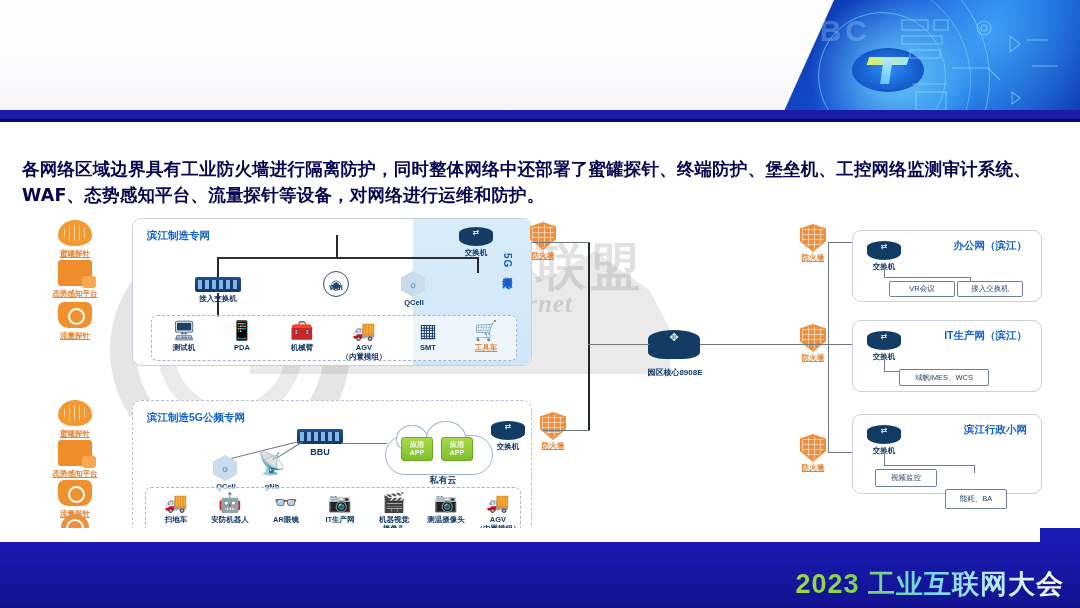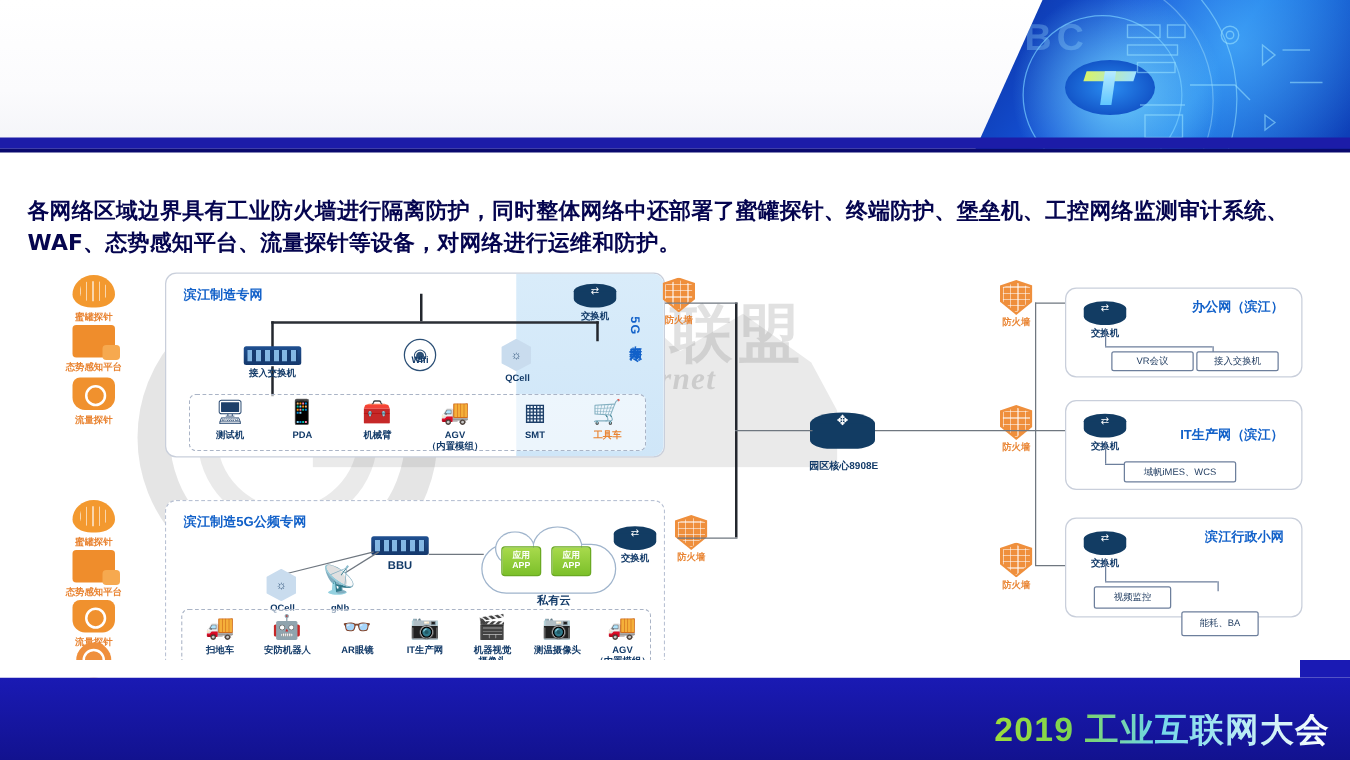--- a/index.html
+++ b/index.html
@@ -121,21 +121,21 @@
 
   .p-net1 { left:92px; top:6px; width:400px; height:148px; }
   .p-net2 { left:92px; top:188px; width:400px; height:140px; }
   .p-office { left:812px; top:18px; width:190px; height:72px; }
   .p-it     { left:812px; top:108px; width:190px; height:72px; }
   .p-admin  { left:812px; top:202px; width:190px; height:80px; }
 
   
   .lbl { position:absolute; font-size:7.5px; color:#2a4a73; white-space:nowrap; text-align:center; line-height:1.15; }
   .lbl.dark { color:#123a68; font-weight:600; }
-  .lbl.orange { color:#e98432; font-weight:700; }
+  .lbl.orange { color:#e98432; font-weight:700;text-decoration:underline; }
   .lbl.blue-t { color:#1261c9; font-weight:700; font-size:10px; }
 
   
   .devbox {
     position:absolute; border:1px solid #6d7f9c; background:#fff;
     font-size:7.5px; color:#1e3a5f; display:flex; align-items:center; justify-content:center;
     white-space:nowrap; border-radius:2px;
   }
 
   .sw { 
@@ -505,21 +505,21 @@
       </div>
       <div class="lbl dark" style="left:4px; top:32px; width:54px;">交换机</div>
       <div class="ln v" style="left:31px; top:32px; height:14px; background:#6d7f9c;"></div>
       <div class="ln h" style="left:31px; top:46px; width:86px; background:#6d7f9c;"></div>
       <div class="ln v" style="left:117px; top:46px; height:8px; background:#6d7f9c;"></div>
       <div class="devbox" style="left:36px; top:50px; width:66px; height:16px;">VR会议</div>
       <div class="devbox" style="left:104px; top:50px; width:66px; height:16px;">接入交换机</div>
     </div>
 
     <div class="panel p-it">
-      <div class="panel-title" style="right:14px; top:20px;">IT生产网（滨江）</div>
+      <div class="panel-title" style="right:14px; top:8px;">IT生产网（滨江）</div>
       <div class="router" style="left:14px; top:10px;">
         <div class="top"></div>
           <div class="body"></div>
           <div class="arrows">⇄</div>
       </div>
       <div class="lbl dark" style="left:4px; top:32px; width:54px;">交换机</div>
       <div class="ln v" style="left:31px; top:32px; height:18px; background:#6d7f9c;"></div>
       <div class="ln h" style="left:31px; top:50px; width:62px; background:#6d7f9c;"></div>
       <div class="devbox" style="left:46px; top:48px; width:90px; height:17px;">域帆iMES、WCS</div>
     </div>
@@ -535,18 +535,18 @@
       <div class="ln v" style="left:31px; top:32px; height:18px; background:#6d7f9c;"></div>
       <div class="ln h" style="left:31px; top:50px; width:90px; background:#6d7f9c;"></div>
       <div class="ln v" style="left:121px; top:50px; height:8px; background:#6d7f9c;"></div>
       <div class="devbox" style="left:22px; top:54px; width:62px; height:18px;">视频监控</div>
       <div class="devbox" style="left:92px; top:54px; width:62px; height:20px;margin-top:20px;">能耗、BA</div>
     </div>
   </div>
 
   <div class="footer">
     <div class="brand">
-      <div class="b1">2019 工业互联网大会</div>
+      <div class="b1">2023 工业互联网大会</div>
     </div>
   </div>
   <div style="position:absolute; left:0; bottom:66px; width:1040px; height:14px; background:#fff;"></div>
   <div style="position:absolute; right:0; bottom:66px; width:40px; height:14px; background:#1a1ab4;"></div>
 </div>
 
 </body></html>

